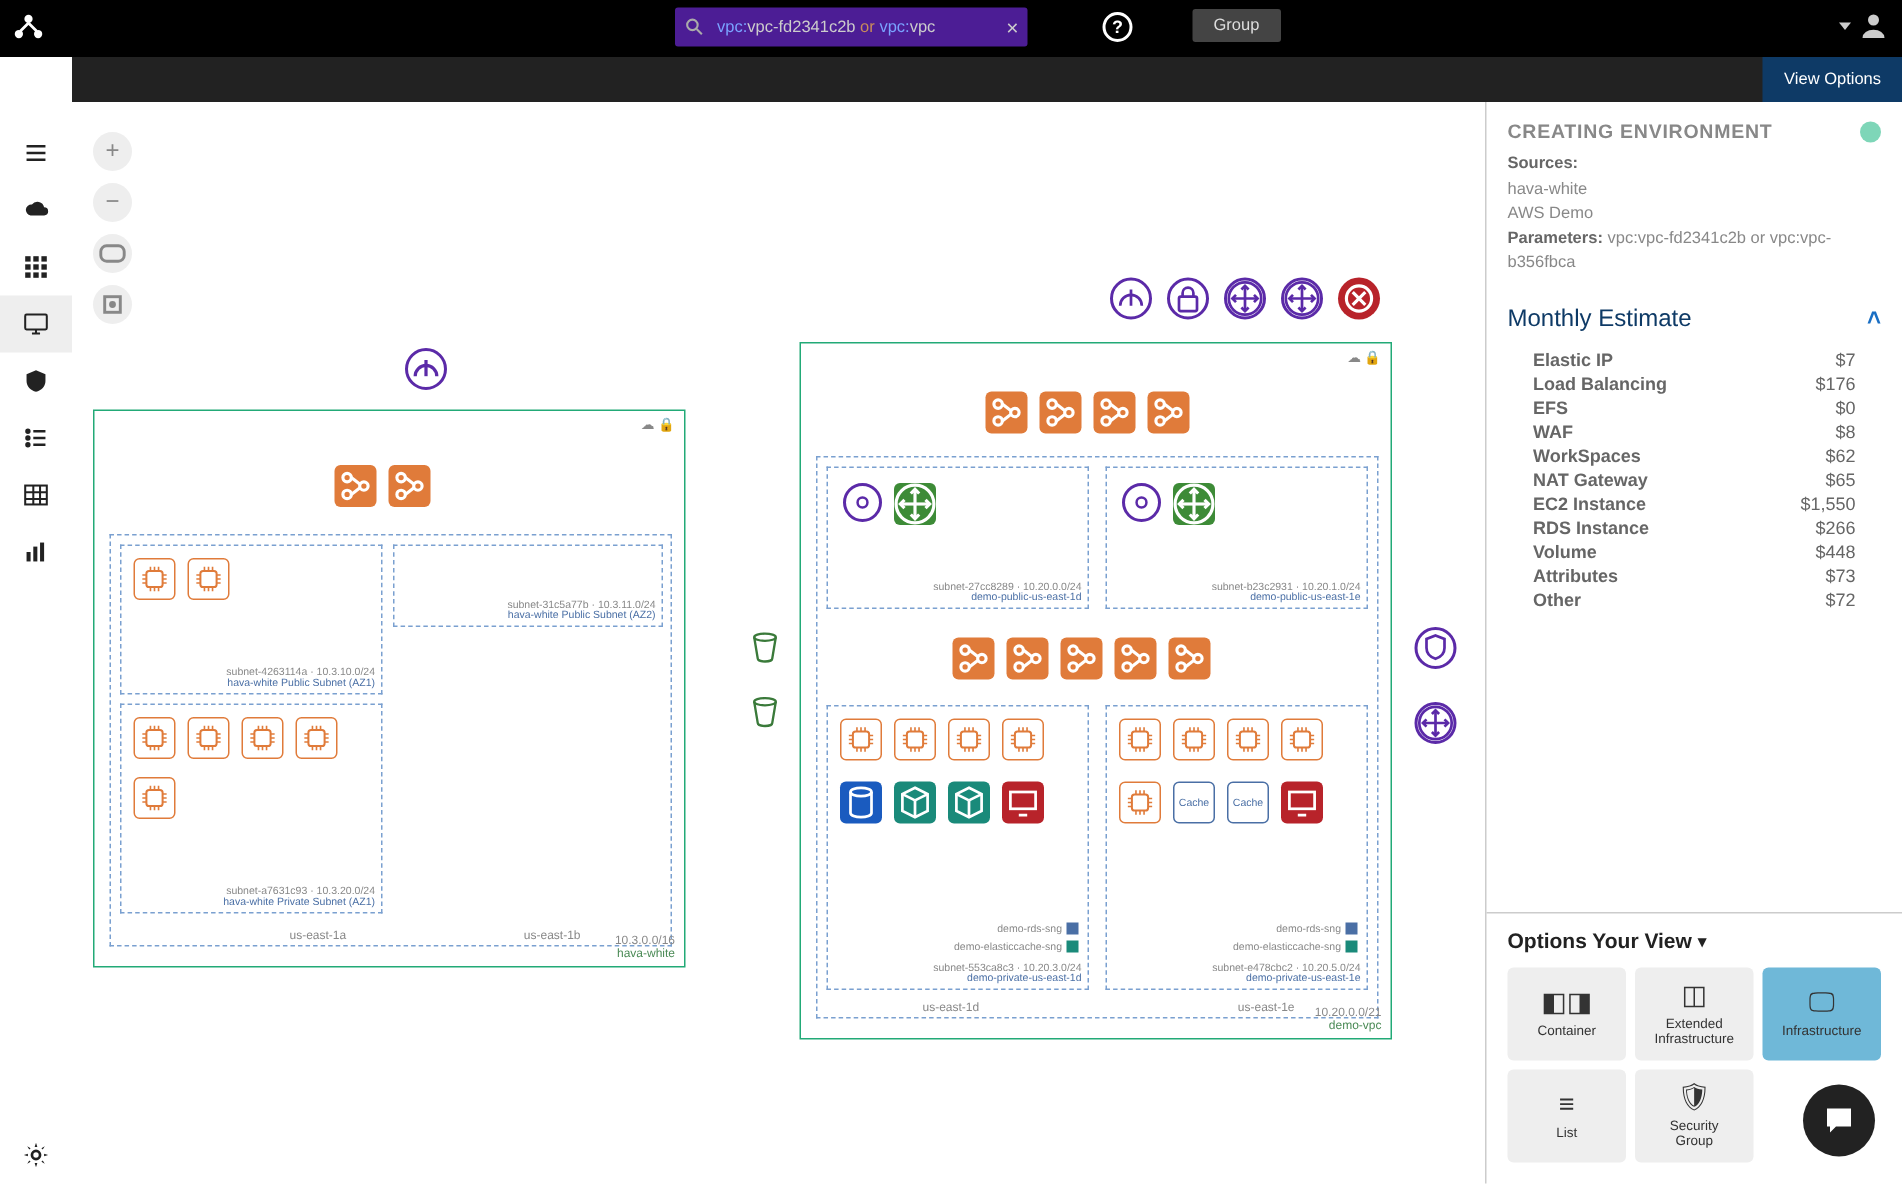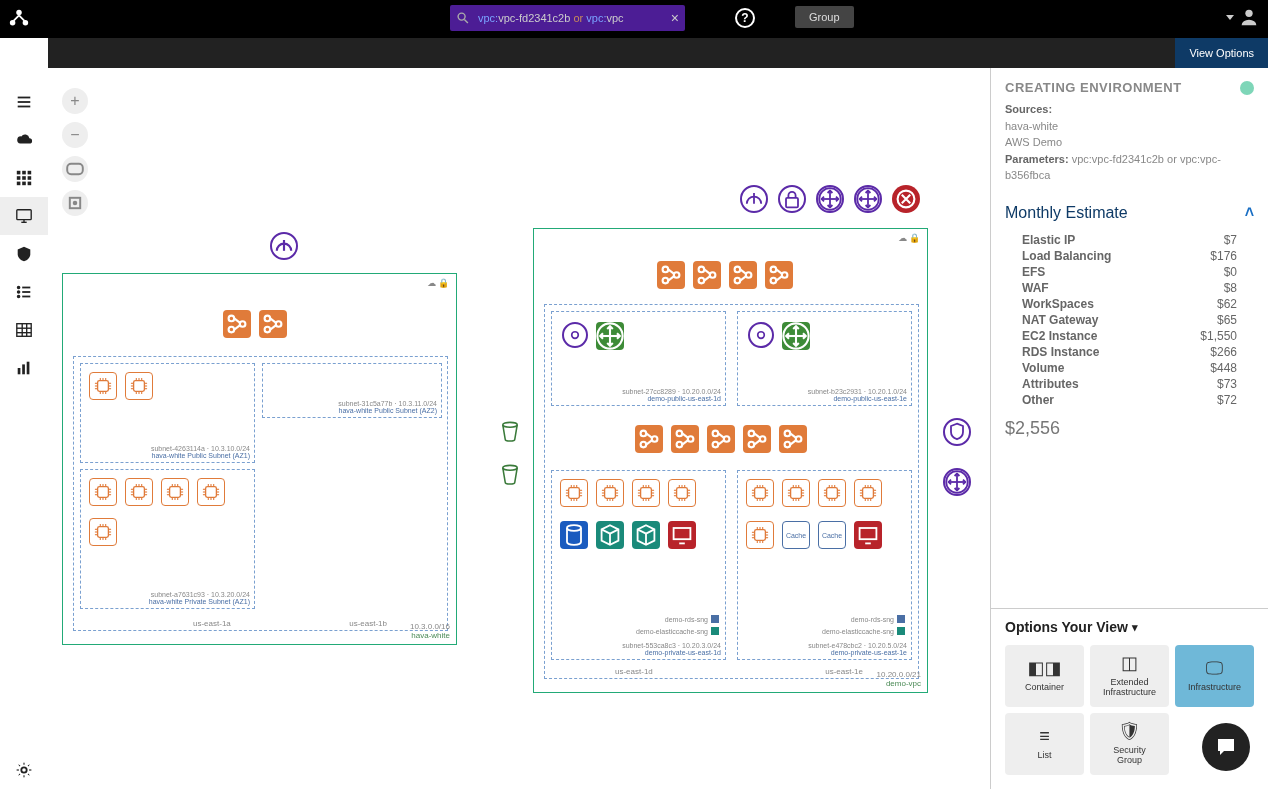--- a/index.html
+++ b/index.html
@@ -671,21 +671,20 @@
         </div>
         <div class="est-row">
           <span class="k">Attributes</span>
           <span>$73</span>
         </div>
         <div class="est-row">
           <span class="k">Other</span>
           <span>$72</span>
         </div>
       </div>
-    <div class="est-total">$2,556</div>
   </div>
 
   <div class="view-sel">
     <h4>
         <span>Options Your View</span> 
         <span class="chv">▾</span>
       </h4>
     <div class="vgrid">
       <div class="vcard">
           <span class="vi">◧◨</span>

